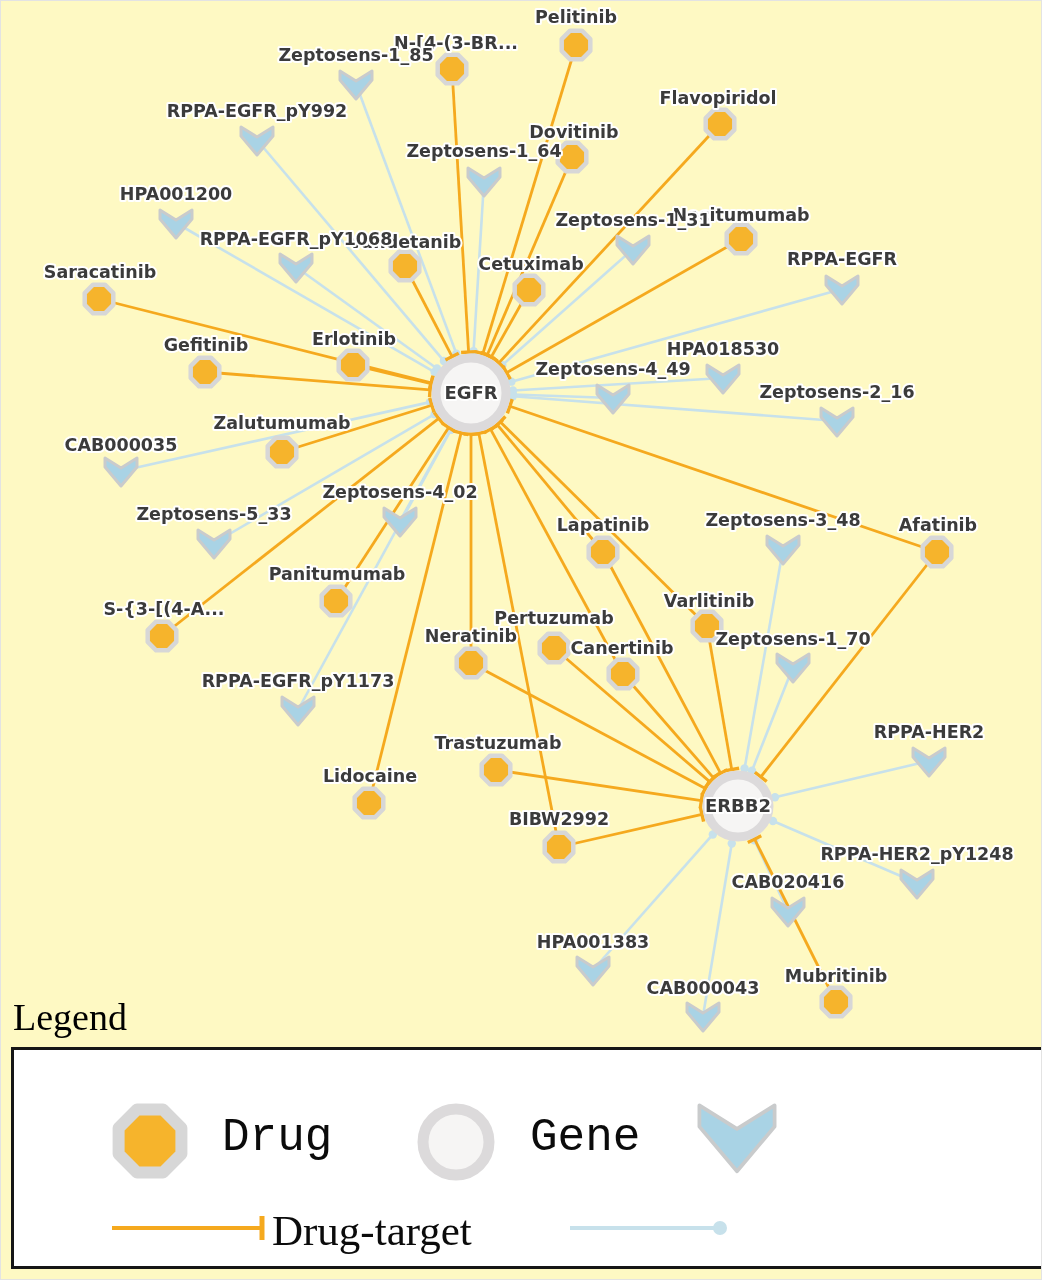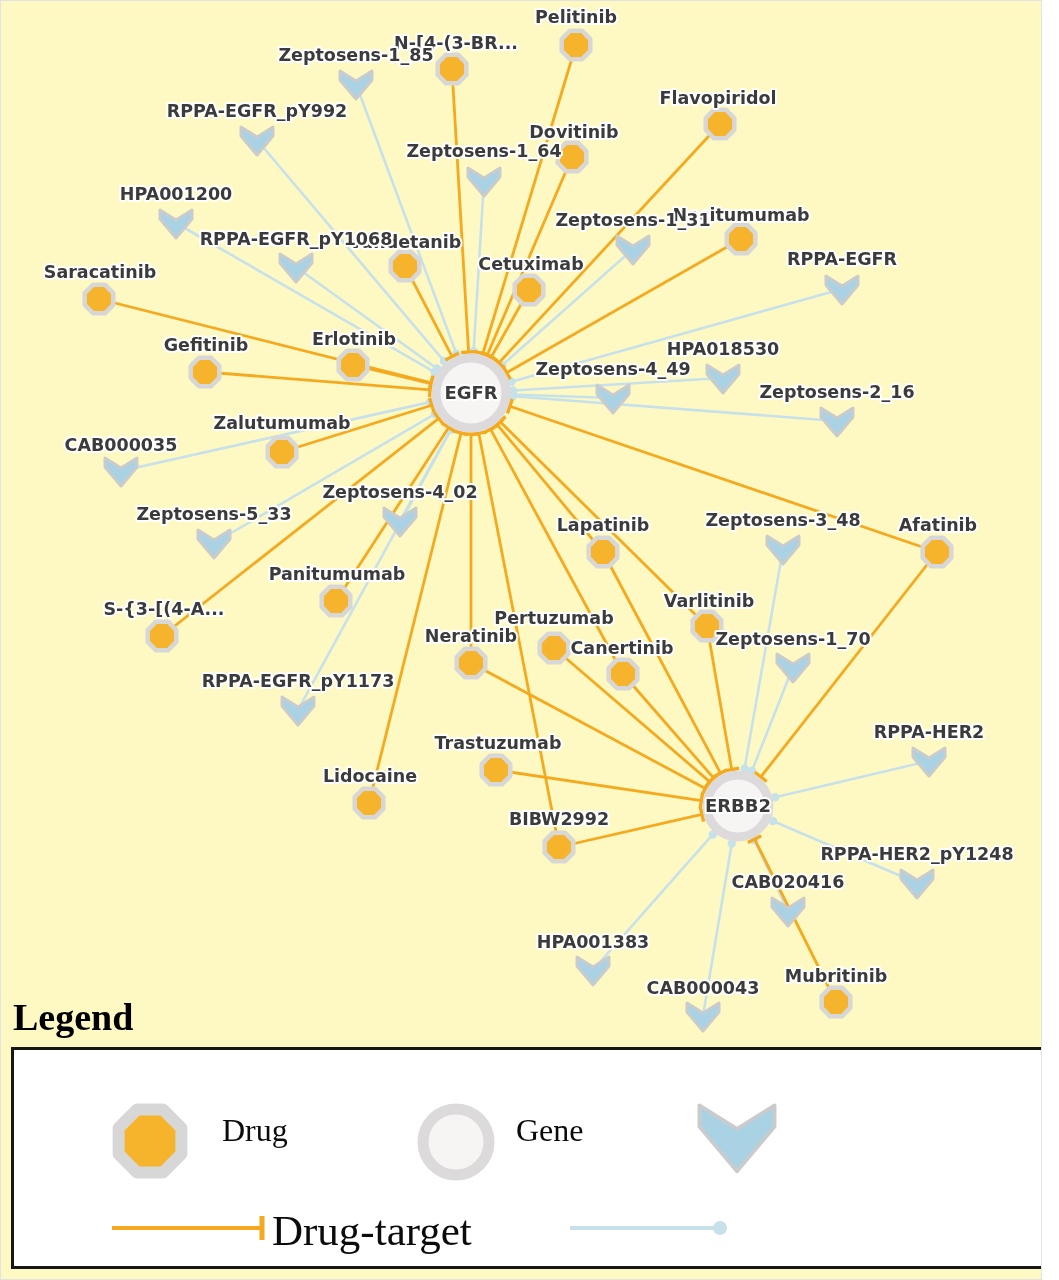--- a/index.html
+++ b/index.html
@@ -1,24 +1,24 @@
 <!DOCTYPE html>
 <html style="--drug-fill: #F6B42C; --drug-stroke: #D7D7D7; --gene-fill: #F6F5F4; --gene-stroke: #DCDADB; --antibody-fill: #A9D3E5; --antibody-stroke: #C9CBCC; --drug-edge: #F5A91E; --antibody-edge: #C7E1EB; --label-color: #3B3B3B;"><head>
 <meta charset="utf-8">
 <style>
   html,body{margin:0;padding:0;background:#ffffff;}
   #stage{position:relative;width:1042px;height:1280px;background:#fef9c3;overflow:hidden;
          font-family:"DejaVu Sans","Liberation Sans",sans-serif;box-sizing:border-box;border:1px solid #e3e3e3;}
   #graph{position:absolute;left:0;top:0;}
   .legend-title{position:absolute;left:12px;top:994px;font-family:"Liberation Serif",serif;
-                font-weight:bold;font-size:38px;color:#000;}
+                font-weight:normal;font-size:38px;color:#000;}
   .legend-box{position:absolute;left:10px;top:1046px;width:1033px;height:216px;
               border:3px solid #161616;background:#fff;}
   .licon{position:absolute;}
-  .legend-item-label{position:absolute;font-family:Liberation Serif, serif;font-size:32px;color:#0b0b0b;}
+  .legend-item-label{position:absolute;font-family:Liberation Mono, monospace;font-size:46px;color:#0b0b0b;}
   .legend-edge-label{position:absolute;font-family:"Liberation Serif",serif;font-size:43px;color:#0b0b0b;}
   .drug-shape{fill:var(--drug-fill);stroke:var(--drug-stroke);}
   .gene-shape{fill:var(--gene-fill);stroke:var(--gene-stroke);}
   .antibody-shape{fill:var(--antibody-fill);stroke:var(--antibody-stroke);}
   .drug-edge-shape{stroke:var(--drug-edge);}
   .antibody-edge-shape{stroke:var(--antibody-edge);}
   .antibody-edge-dot{fill:var(--antibody-edge);}
 </style>
 </head>
 <body>
@@ -229,21 +229,21 @@
 
   <div class="legend-box">
     <svg class="licon" style="left:84px;top:39px" width="104" height="104" viewBox="0 0 104 104">
       <polygon class="drug-shape" stroke-width="12" stroke-linejoin="round" points="83.4,65.0 65.0,83.4 39.0,83.4 20.6,65.0 20.6,39.0 39.0,20.6 65.0,20.6 83.4,39.0"></polygon>
     </svg>
     <div class="legend-item-label" style="left:208px;top:62px">Drug</div>
 
     <svg class="licon" style="left:392px;top:42px" width="100" height="100" viewBox="0 0 100 100">
       <circle class="gene-shape" cx="50" cy="50" r="33" stroke-width="11"></circle>
     </svg>
-    <div class="legend-item-label" style="left:502px;top:62px">Gene</div>
+    <div class="legend-item-label" style="left:516px;top:62px">Gene</div>
 
     <svg class="licon" style="left:673px;top:40px" width="100" height="100" viewBox="0 0 100 100">
       <path class="antibody-shape" d="M -16 -13 L 0 -3 L 16 -13 L 16 -4 L 0 15 L -16 -4 Z" transform="translate(50,46) scale(2.35)" stroke-width="1.6" stroke-linejoin="round"></path>
     </svg>
 
     <svg class="licon" style="left:90px;top:160px" width="180" height="36" viewBox="0 0 180 36">
       <line class="drug-edge-shape" x1="8" y1="18" x2="158" y2="18" stroke-width="4"></line>
       <line class="drug-edge-shape" x1="158" y1="6" x2="158" y2="30" stroke-width="5"></line>
     </svg>
     <div class="legend-edge-label" style="left:258px;top:156px">Drug-target</div>

